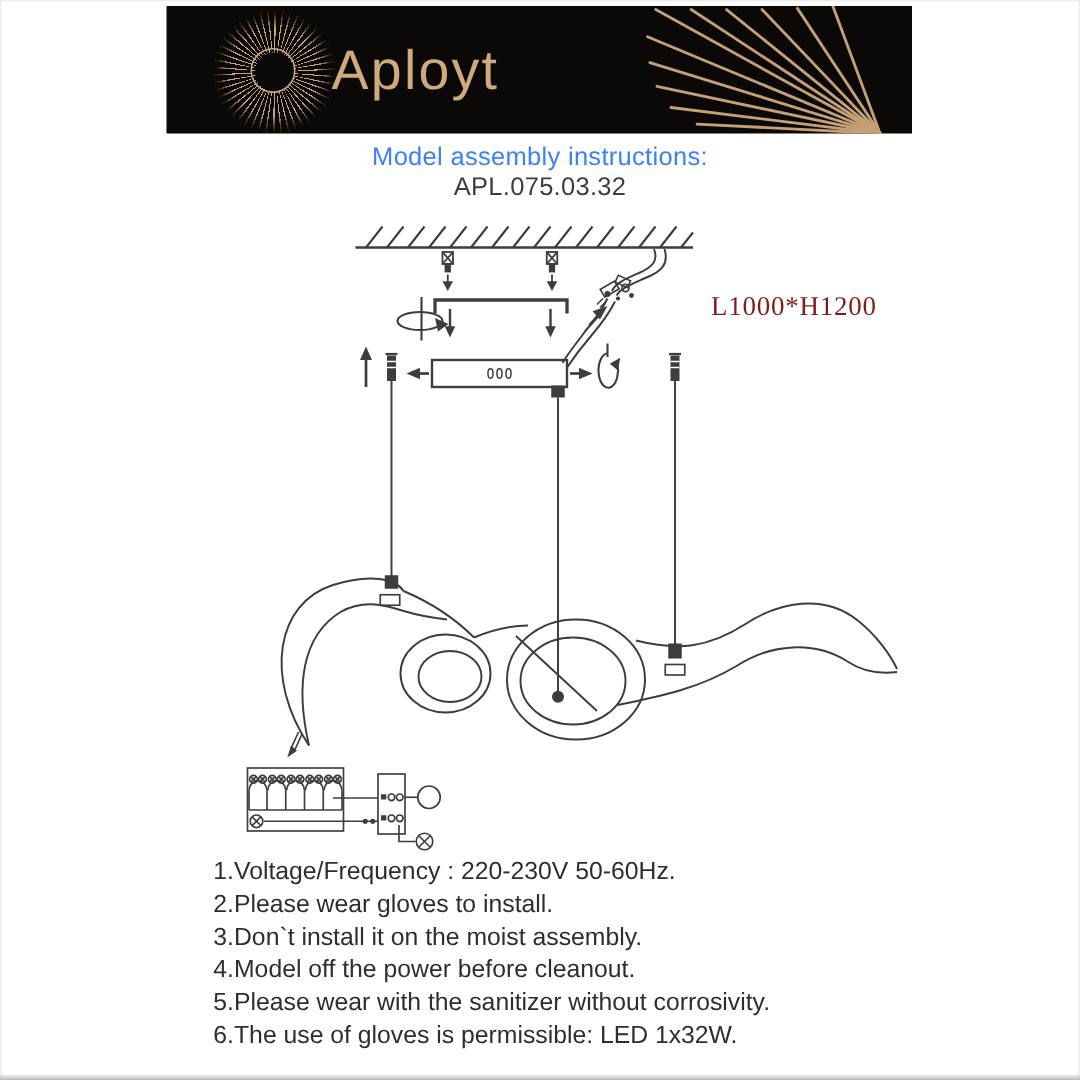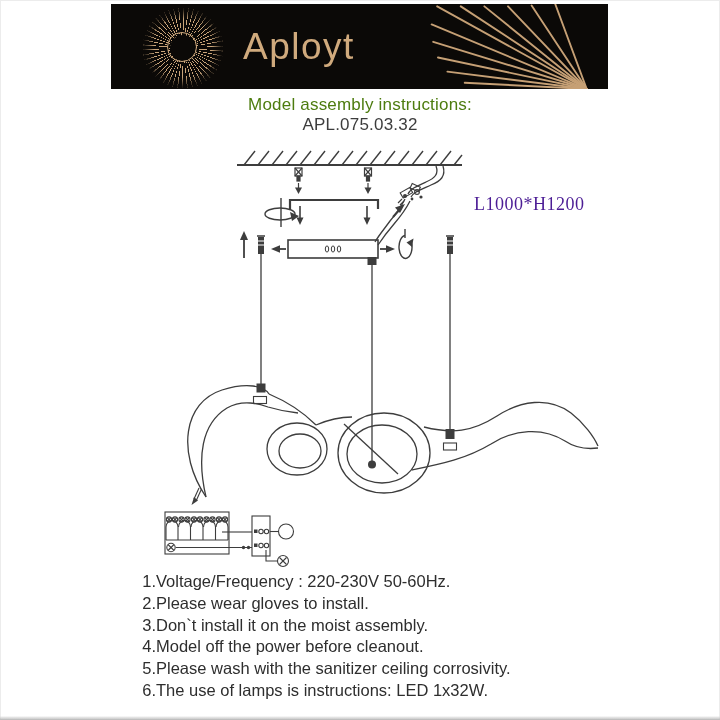--- a/index.html
+++ b/index.html
@@ -12,34 +12,34 @@
   .banner{
     position:absolute;left:111px;top:4px;width:497px;height:85px;
     background:#0b0907;overflow:hidden;
   }
   .burst,.burst-fade{position:absolute;left:32px;top:4px;width:80px;height:80px;border-radius:50%;}
   .burst{background:repeating-conic-gradient(rgba(211,173,128,.95) 0 1.6deg, rgba(11,9,7,0) 1.6deg 7.2deg);}
   .burst-fade{background:radial-gradient(circle, rgba(11,9,7,0) 0 29px, #0b0907 40px);}
   .logo-center{position:absolute;left:59px;top:31px;width:26px;height:26px;border-radius:50%;background:#0b0907;}
   .logo-ring{position:absolute;left:55.5px;top:27.5px;width:30px;height:30px;border-radius:50%;border:1.5px solid #d3ad80;box-sizing:border-box;}
   .brand{
-    position:absolute;left:132px;top:22px;color:#d0aa7d;font-size:37px;
+    position:absolute;left:110px;top:22px;color:#d0aa7d;font-size:37px;
     font-weight:400;letter-spacing:1.5px;
   }
   .rays{position:absolute;right:0;top:0;}
   
   .title{position:absolute;left:0;top:95px;width:720px;text-align:center;
-         font-size:17px;color:#4d7c0f;letter-spacing:.2px;}
+         font-size:17px;color:#3b82f6;letter-spacing:.2px;}
   .model{position:absolute;left:0;top:115px;width:720px;text-align:center;
          font-size:17px;color:#3d3d3d;letter-spacing:.2px;}
   
   .diagram{position:absolute;left:0;top:0;}
   .dim-label{
     position:absolute;left:474px;top:194px;
-    font-family:"Liberation Serif",serif;font-size:18px;color:#4c1d95;
+    font-family:"Liberation Serif",serif;font-size:18px;color:#7f1d1d;
     letter-spacing:.5px;
   }
   
   .instructions{position:absolute;left:138px;top:571px;margin:0;padding:0;list-style:none;width:470px;}
   .instructions li{display:flex;font-size:16.5px;color:#2e2e2e;line-height:21.8px;}
   .instructions .num{width:18px;text-align:right;flex:0 0 auto;}
   .instructions .txt{}
   .bottom-edge{position:absolute;left:0;bottom:0;width:720px;height:4px;
     background:linear-gradient(to top,#9a9a9a,#d9d9d9 70%,rgba(255,255,255,0));opacity:.65;}
   svg .ln{stroke:#3d3d3d;fill:none;}
@@ -330,22 +330,22 @@
     <li>
       <span class="num">3.</span>
       <span class="txt">Don`t install it on the moist assembly.</span>
     </li>
     <li>
       <span class="num">4.</span>
       <span class="txt">Model off the power before cleanout.</span>
     </li>
     <li>
       <span class="num">5.</span>
-      <span class="txt">Please wash with the sanitizer ceiling corrosivity.</span>
+      <span class="txt">Please wear with the sanitizer without corrosivity.</span>
     </li>
     <li>
       <span class="num">6.</span>
-      <span class="txt">The use of lamps is instructions: LED 1x32W.</span>
+      <span class="txt">The use of gloves is permissible: LED 1x32W.</span>
     </li>
   </ol>
 
   <div class="bottom-edge"></div>
 </div>
 
 </body></html>

